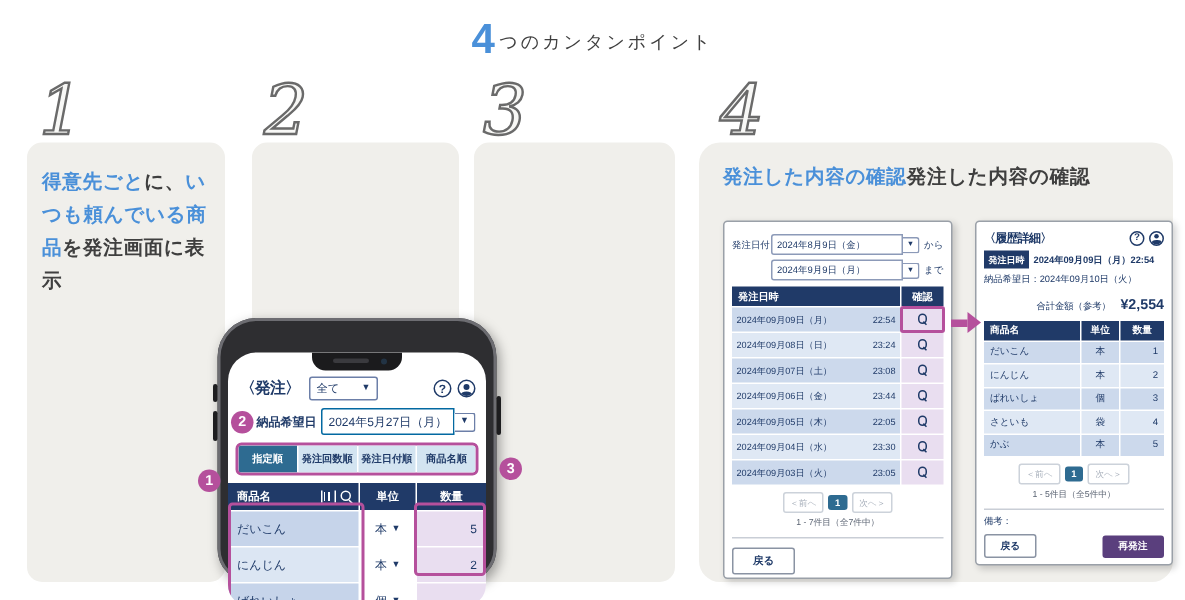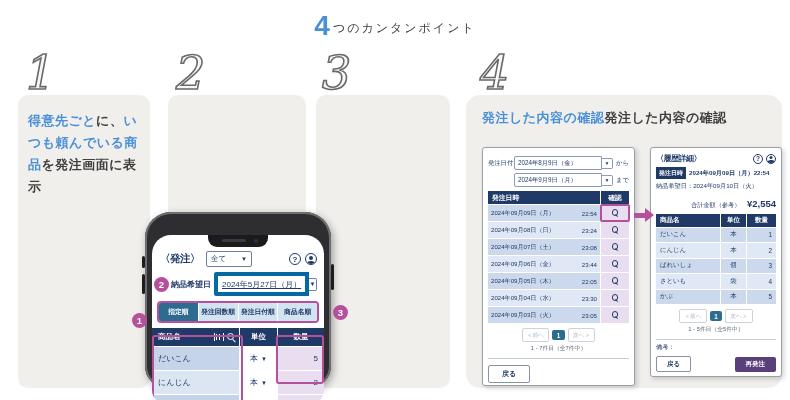--- a/index.html
+++ b/index.html
@@ -58,22 +58,22 @@
   .person-icon { position:relative; width:12px; height:12px; border:1.3px solid #1f3a68; border-radius:50%; overflow:hidden; background:#fff; }
   .person-icon::before { content:""; position:absolute; top:2px; left:50%; transform:translateX(-50%);
                          width:4px; height:4px; border-radius:50%; background:#1f3a68; }
   .person-icon::after { content:""; position:absolute; top:7px; left:50%; transform:translateX(-50%);
                         width:8px; height:5px; border-radius:50% 50% 0 0; background:#1f3a68; }
 
   .ph-delivery { display:flex; align-items:center; padding:5px 7px 0 2px; }
   .num-badge { width:15px; height:15px; background:#b5509c; color:#fff; border-radius:50%;
                display:flex; align-items:center; justify-content:center; font-size:9.5px; font-weight:bold; flex:0 0 auto; }
   .ph-del-label { font-size:8px; font-weight:bold; color:#1f3a68; margin-left:2px; white-space:nowrap; }
-  .ph-del-input { flex:1; margin-left:3px; border:4px solid #0369a1; border-radius:2px 0 0 2px;
-                  font-size:8px; color:#1f3a68; padding:2.5px 4px; background:#fff; white-space:nowrap;text-decoration:underline; }
+  .ph-del-input { flex:1; margin-left:3px; border:1px solid #0369a1; border-radius:2px 0 0 2px;
+                  font-size:8px; color:#1f3a68; padding:2.5px 4px; background:#fff; white-space:nowrap; }
   .ph-del-dd { width:14px; border:1px solid #6c7fa8; border-left:none; border-radius:0 2px 2px 0;
                display:flex; align-items:center; justify-content:center; padding:2.5px 0; background:#fff; }
 
   .ph-tabs { display:flex; gap:1px; margin:5px 5px 0; border:2px solid #b5509c; border-radius:4px;
              background:#fff; overflow:hidden; }
   .ph-tab { flex:1; text-align:center; font-size:6.8px; font-weight:bold; padding:4px 0;
             background:#d3e4f1; color:#1f3a68; white-space:nowrap; }
   .ph-tab.selected { background:#2e6b91; color:#fff; }
 
   .ph-table { margin-top:5px; }

